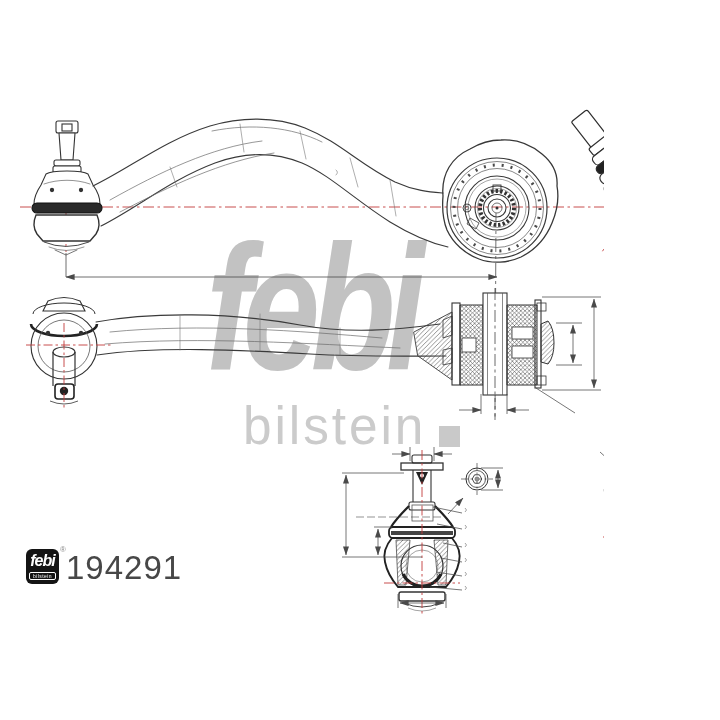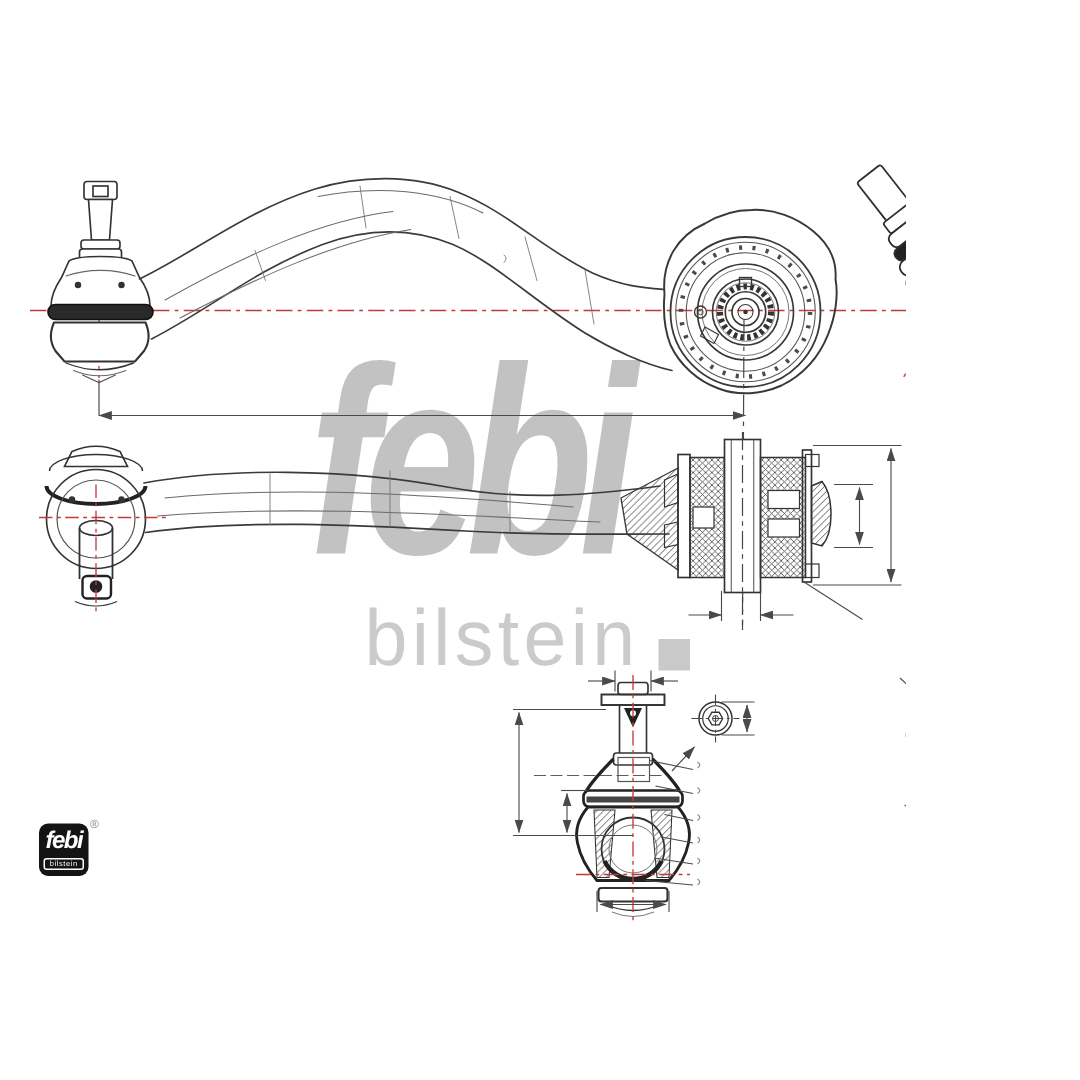--- a/index.html
+++ b/index.html
@@ -291,14 +291,15 @@
       <line x1="644" y1="549" x2="667" y2="553"></line>
       <line x1="662" y1="525" x2="662" y2="549" marker-start="url(#ar)" marker-end="url(#ar)"></line>
     </g>
   </svg>
 
   <div class="logo-box">
     <span class="logo-febi">febi</span>
     <span class="logo-bils">bilstein</span>
   </div>
   <span class="logo-reg">®</span>
+  <div class="part-number">194291</div>
 
 </div>
 
 </body></html>

